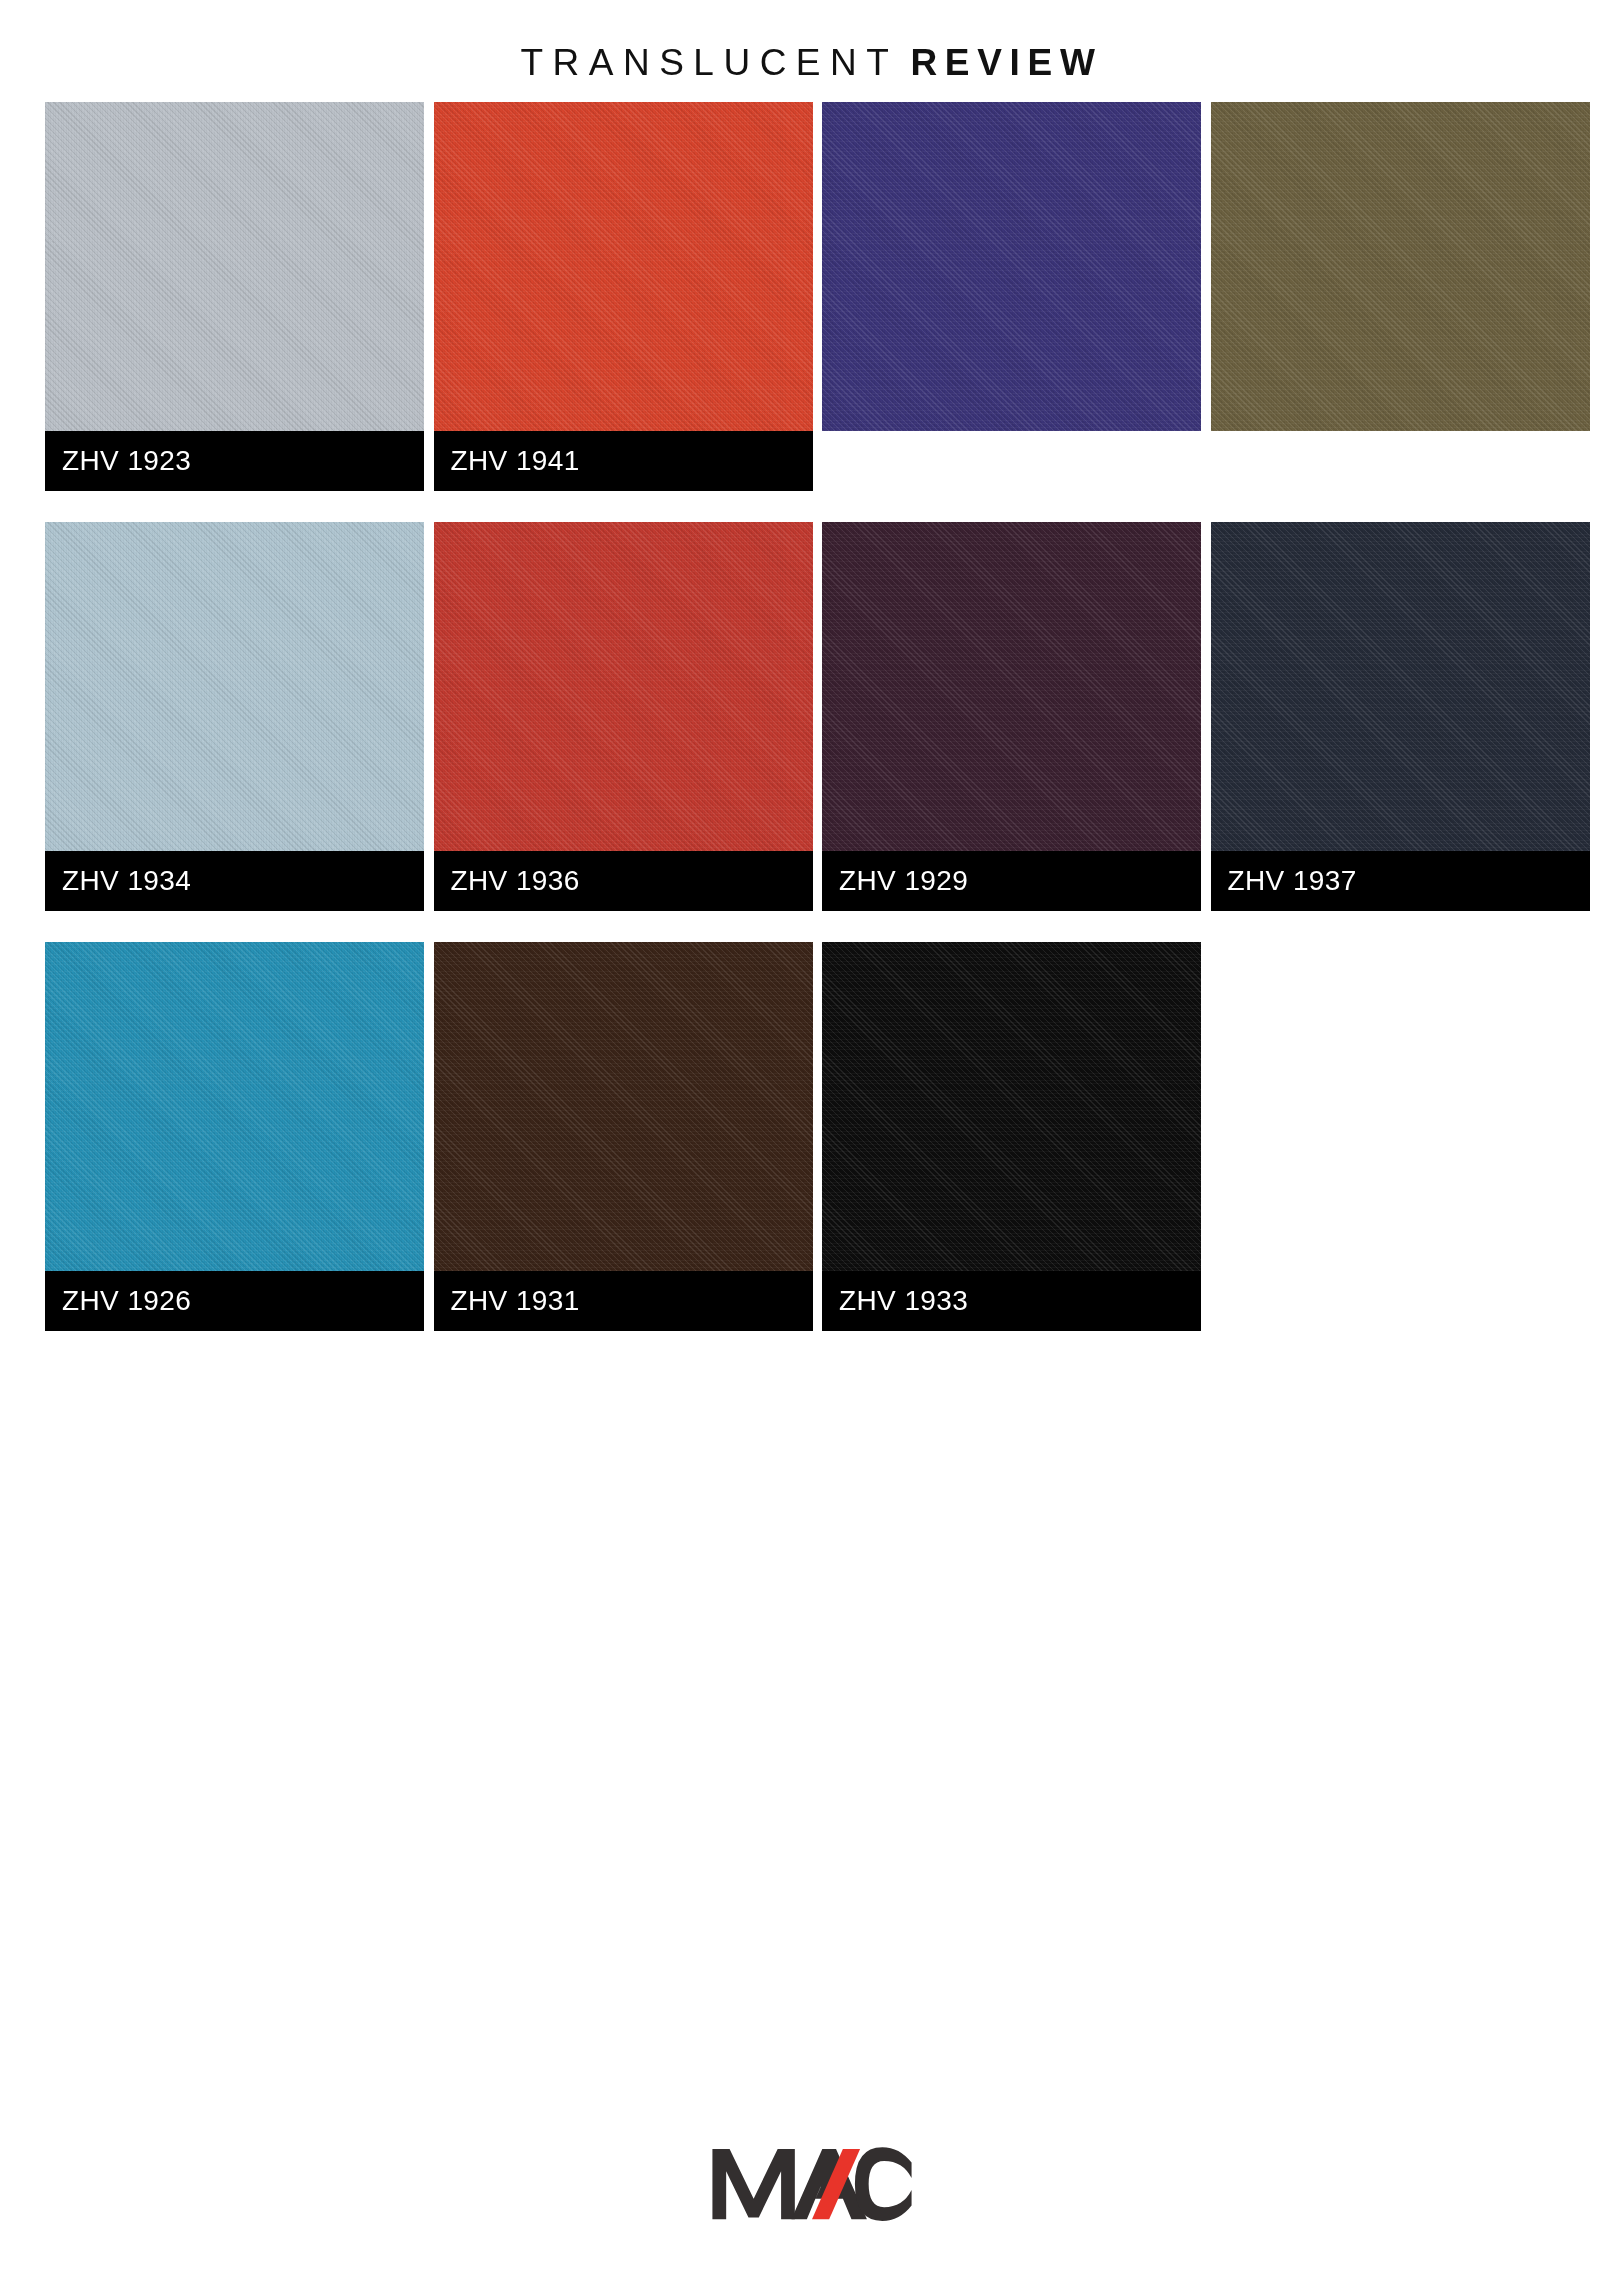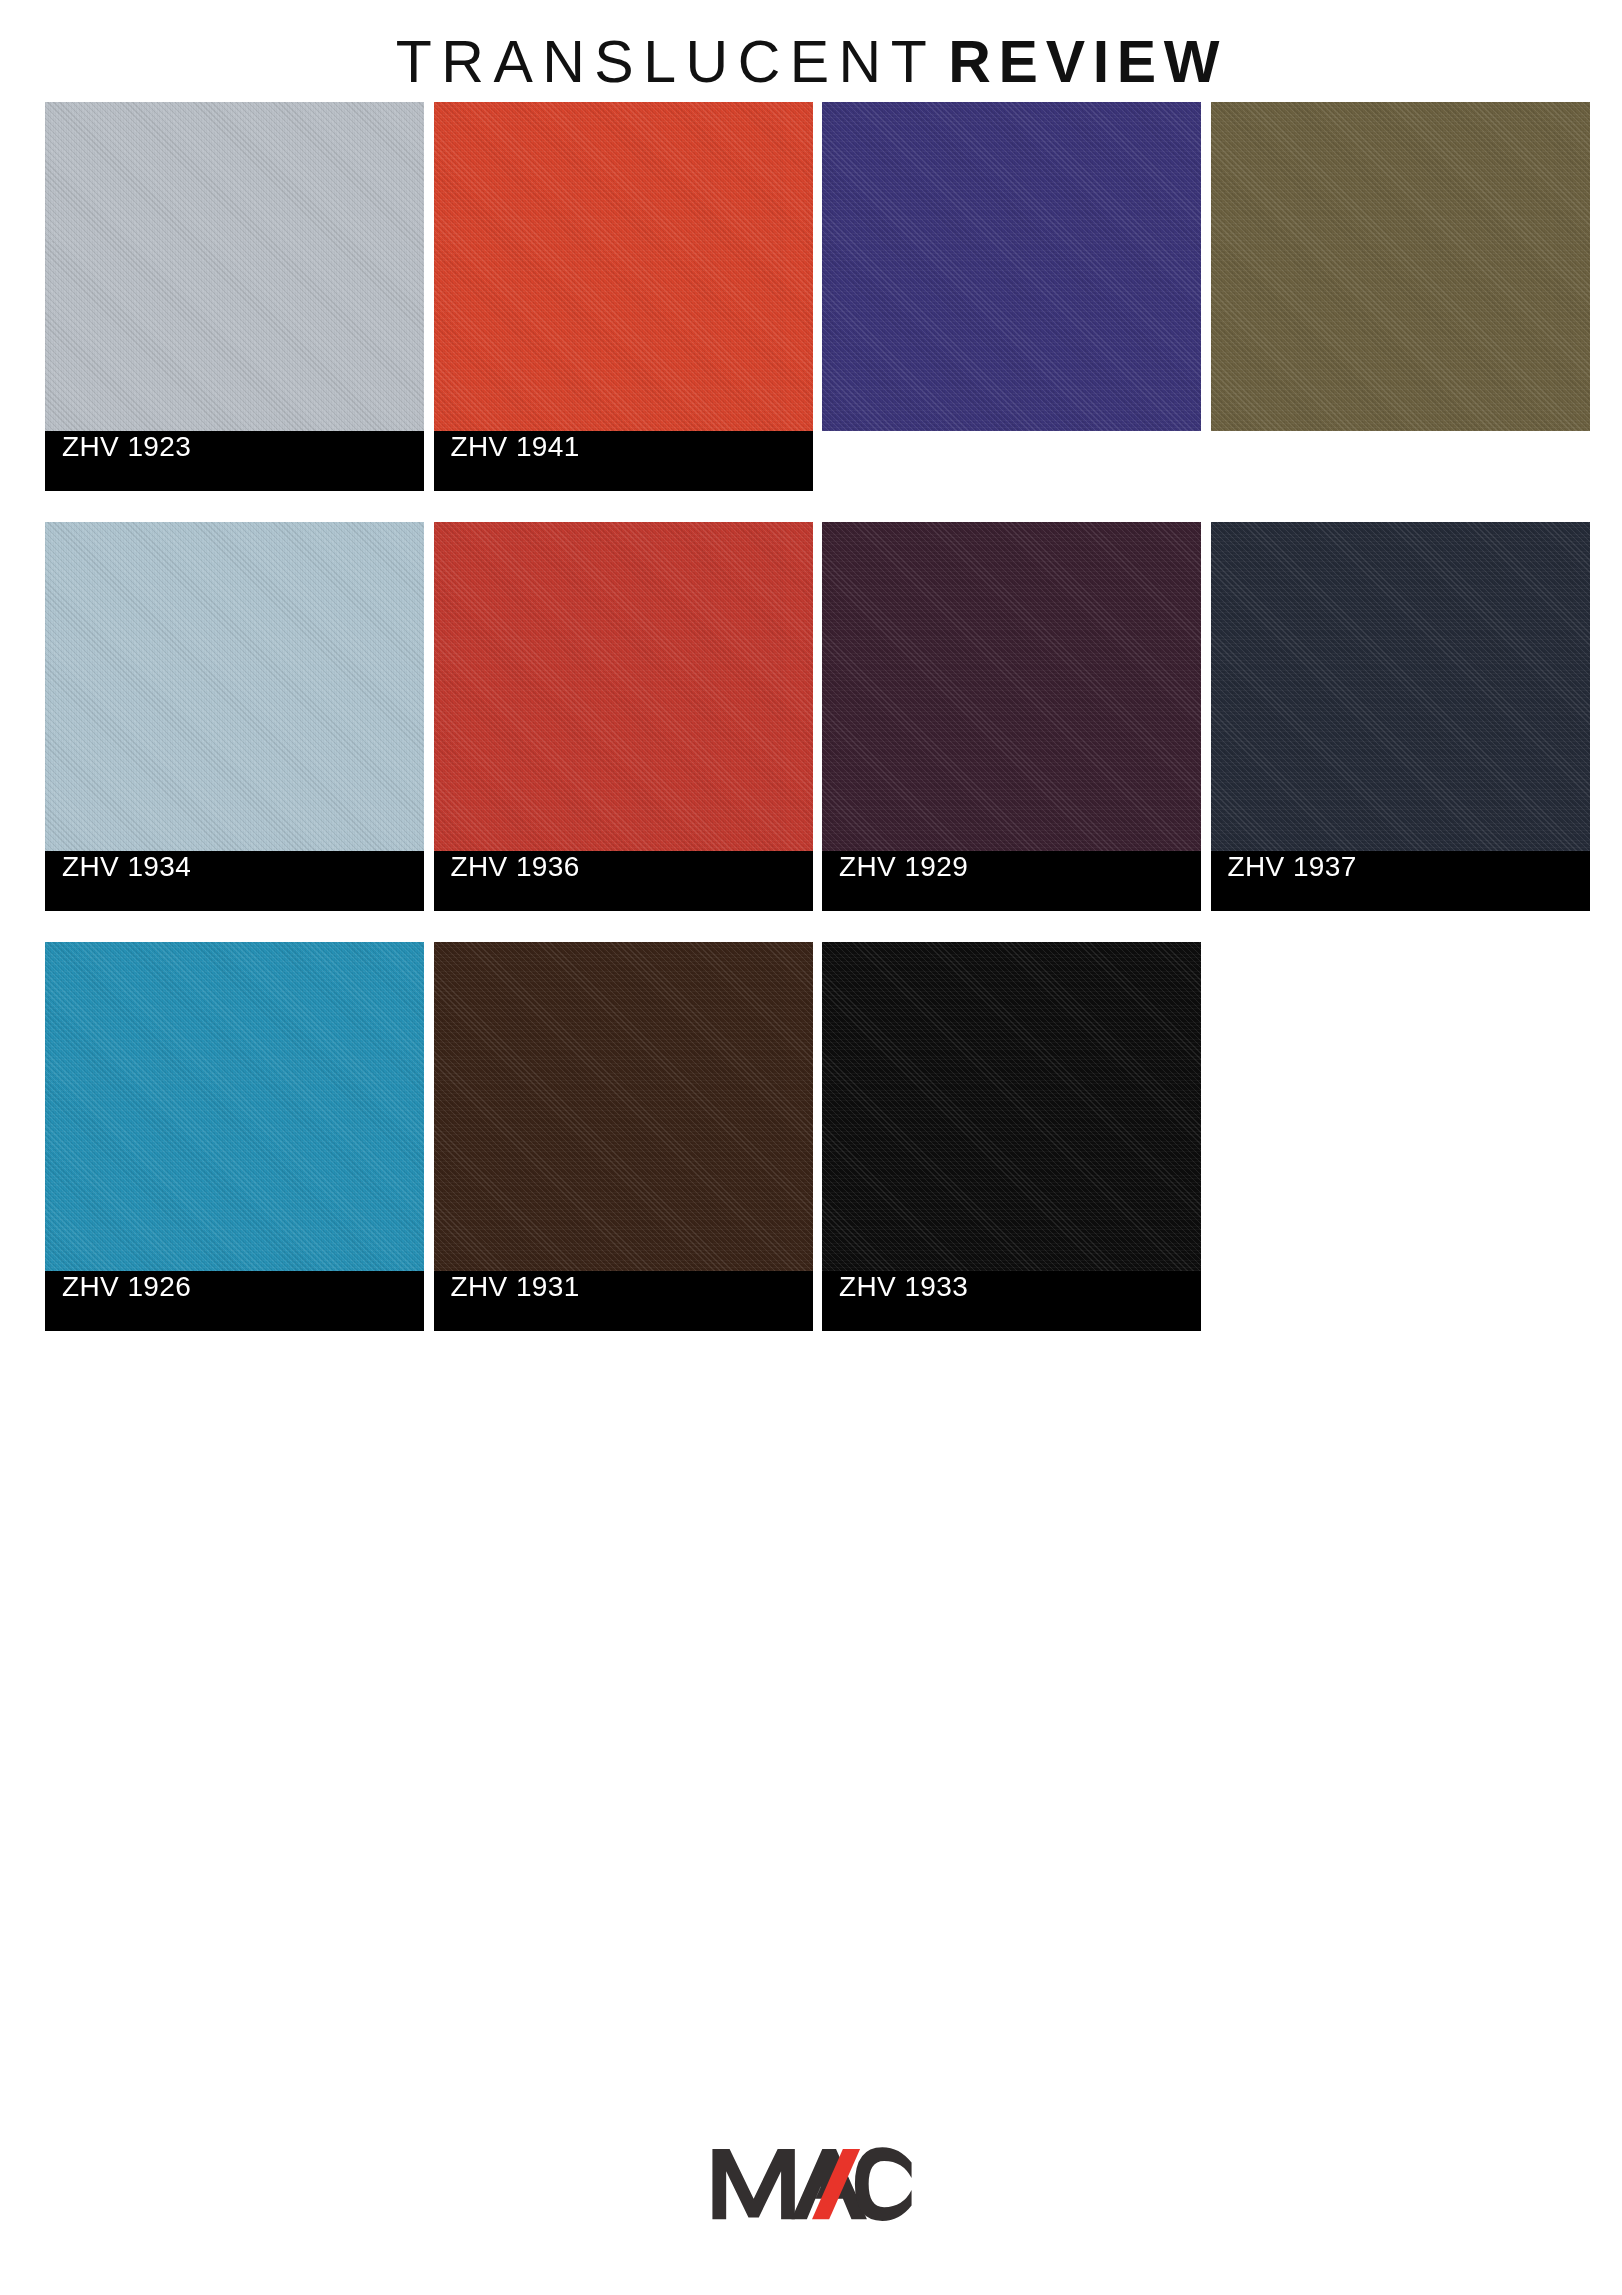--- a/index.html
+++ b/index.html
@@ -20,21 +20,21 @@
     position: absolute;
     top: 0;
     left: 0;
     width: 1623px;
     height: 102px;
     display: flex;
     align-items: center;
     justify-content: center;
   }
   .title-line {
-    font-size: 59px;
+    font-size: 37px;
     line-height: 1;
     white-space: nowrap;
     color: #111111;
     margin-top: 23px;
   }
   .title-light {
     font-weight: 300;
     letter-spacing: 9.5px;
     font-stretch: condensed;
   }
@@ -102,21 +102,21 @@
         rgba(0,0,0,0.00) 0.9px,
         rgba(0,0,0,0.00) 2.6px
       );
     pointer-events: none;
   }
   .swatch-label-band {
     width: 379px;
     height: 60px;
     background: #000000;
     display: flex;
-    align-items: flex-start;
+    align-items: center;
   }
   .swatch-label-text {
     color: #ffffff;
     font-size: 28px;
     font-weight: 400;
     font-stretch: condensed;
     letter-spacing: 0.4px;
     padding-left: 17px;
     white-space: nowrap;
   }

